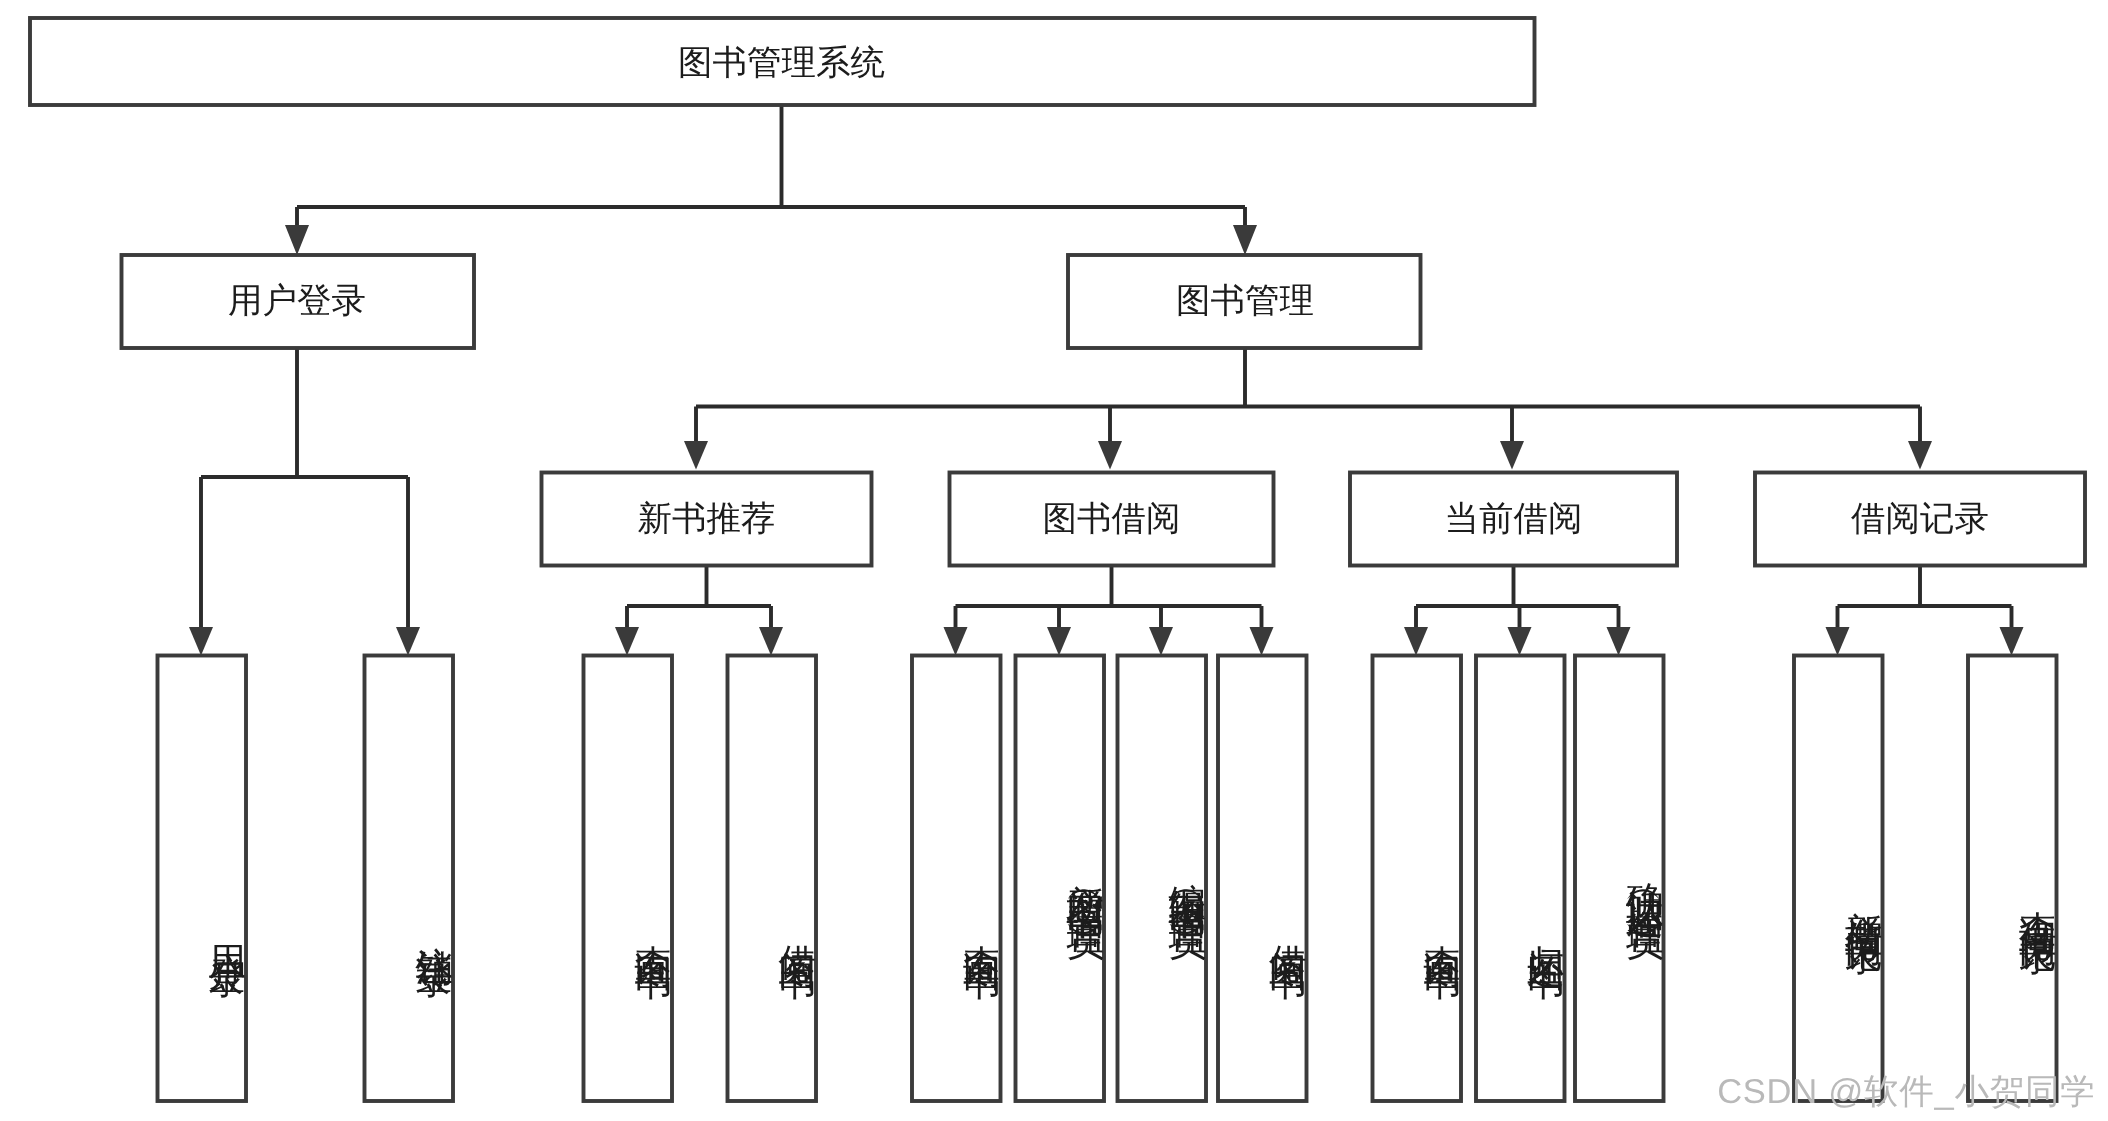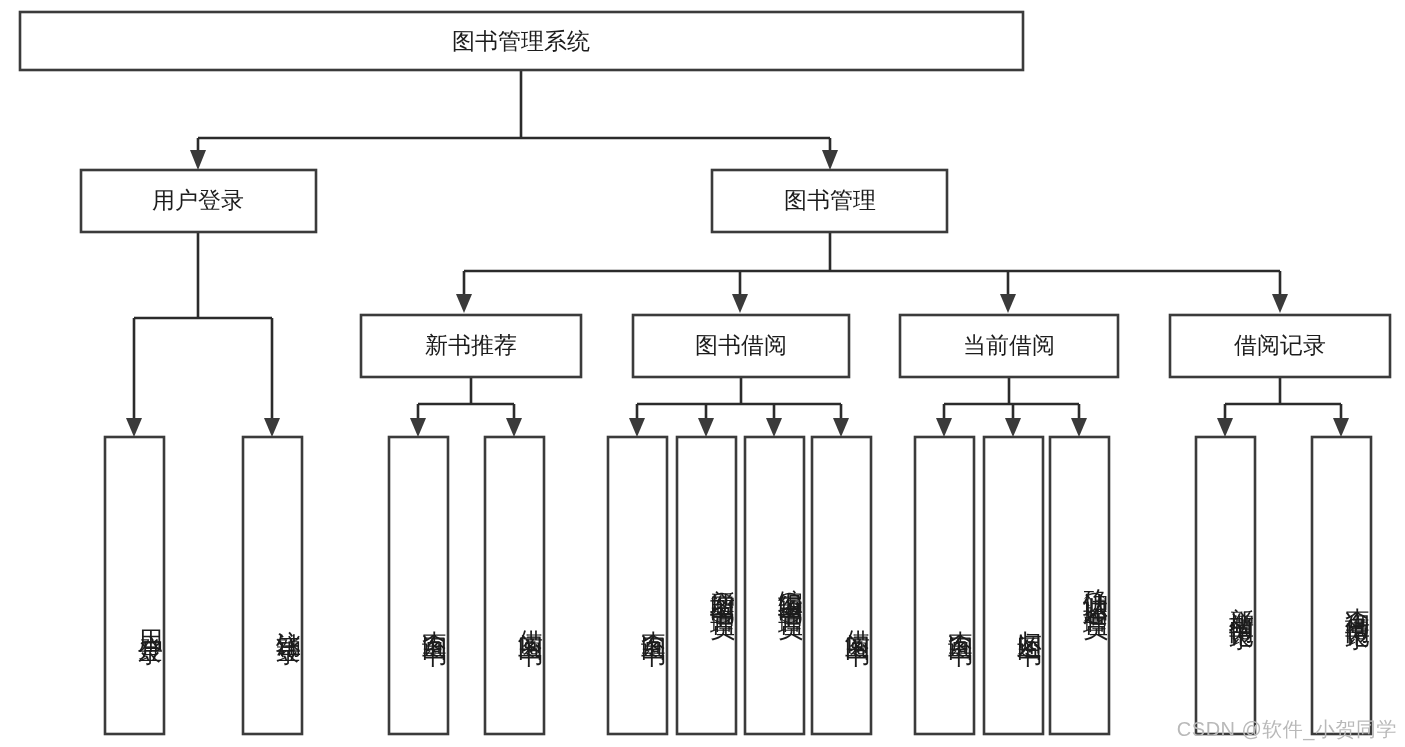--- a/index.html
+++ b/index.html
@@ -65,21 +65,21 @@
     align-items: flex-start;
     justify-content: center;
     pointer-events: none;
     user-select: none;
   }
   .watermark {
     position: absolute;
     right: 8px;
     bottom: 4px;
     font-family: "Liberation Sans", "DejaVu Sans", sans-serif;
-    font-size: 20px;
+    font-size: 23px;
     color: #b9b9b9;
     letter-spacing: 0.5px;
     white-space: nowrap;
   }
 </style>
 </head>
 <body>
 
 <div id="diagram-root">
 

